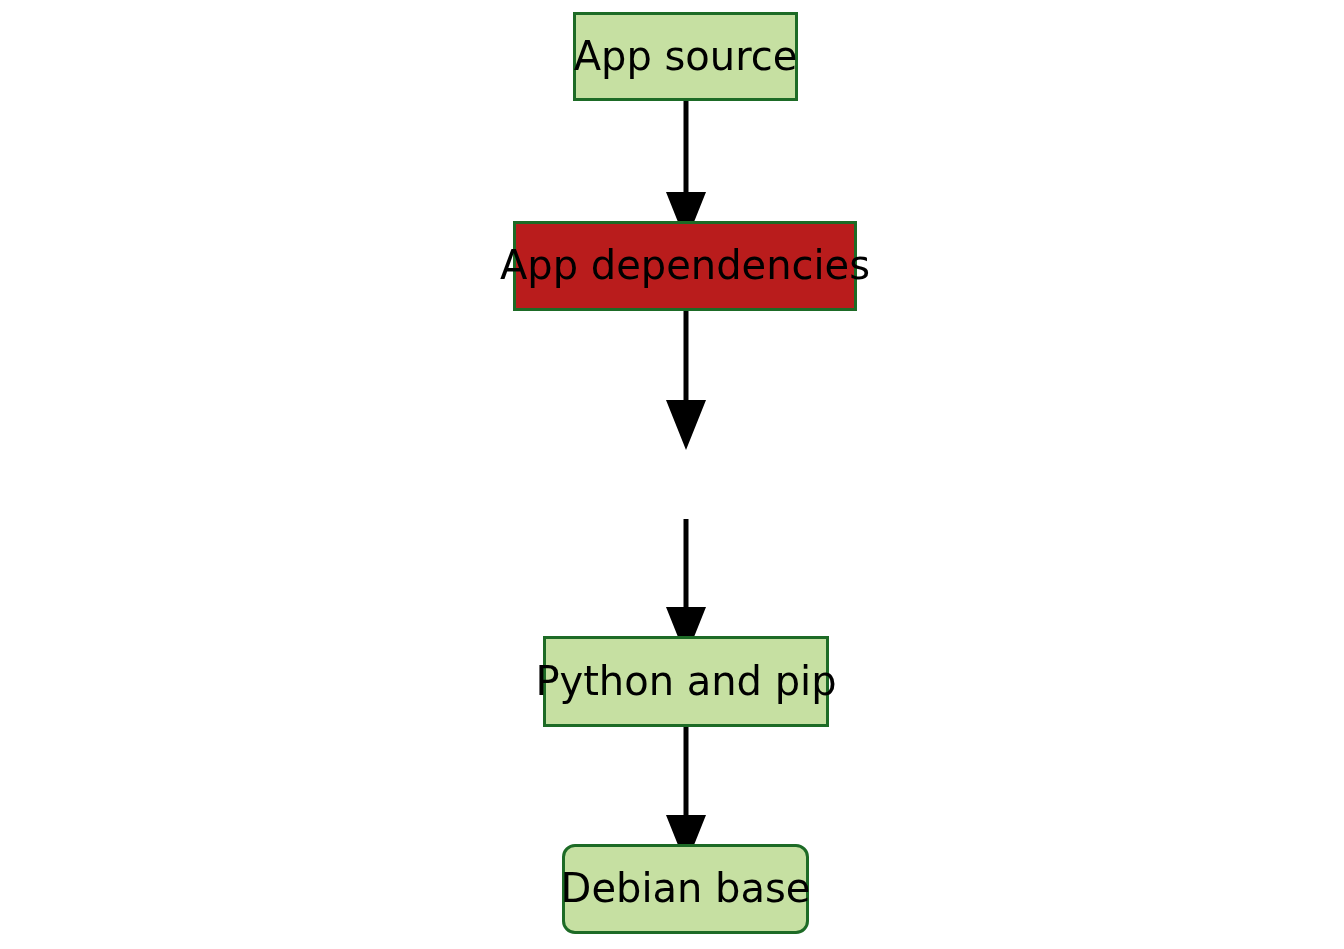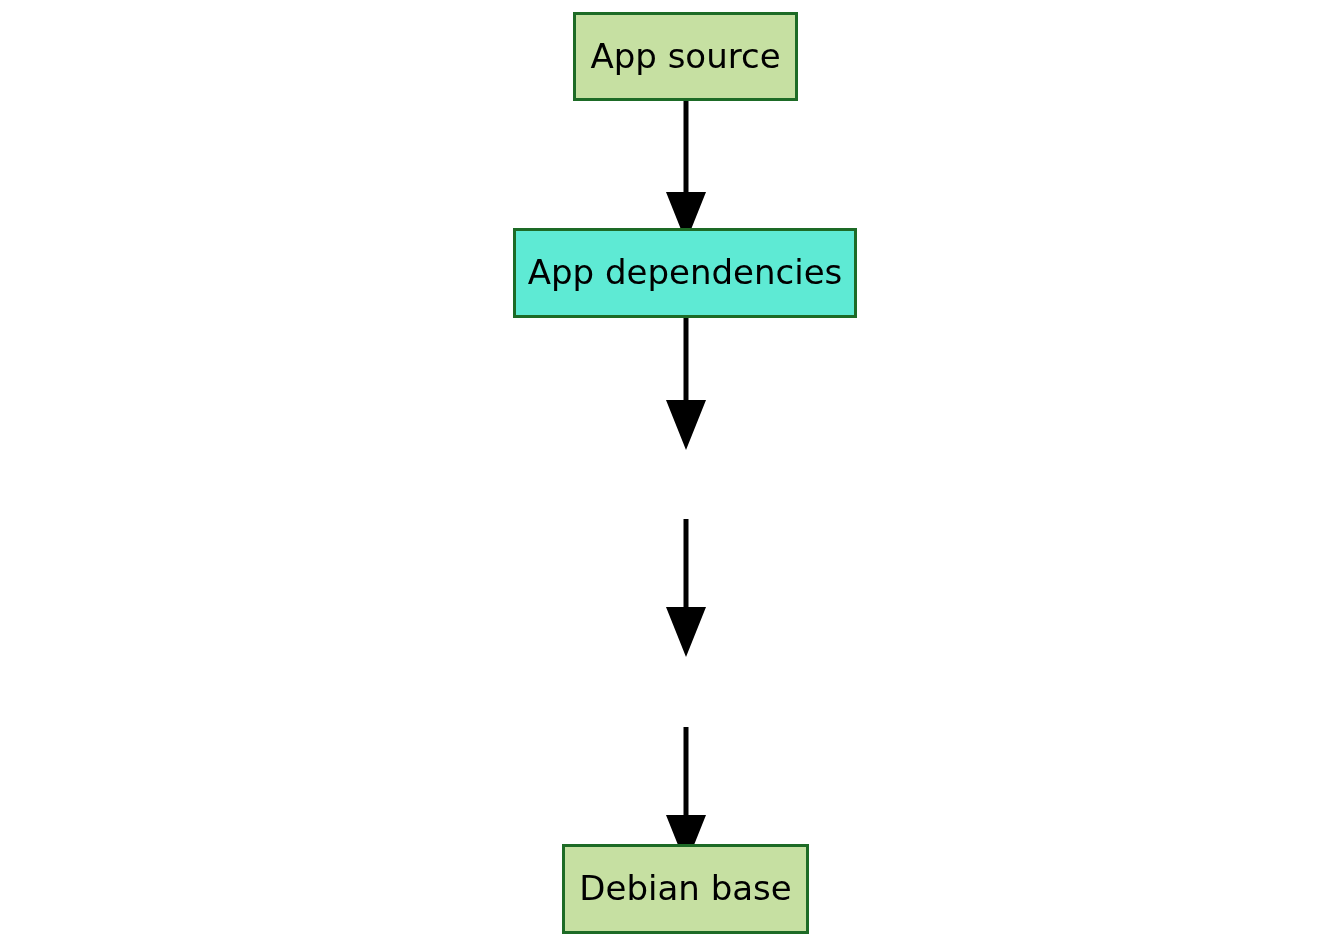--- a/index.html
+++ b/index.html
@@ -19,21 +19,21 @@
   .node {
     position: absolute;
     box-sizing: border-box;
     background: #c6e0a2;
     border: 3px solid #1d6b26;
     display: flex;
     align-items: center;
     justify-content: center;
     color: #000000;
     font-family: "DejaVu Sans", sans-serif;
-    font-size: 34px;
+    font-size: 40px;
     font-weight: 400;
     line-height: 1;
     letter-spacing: 0px;
     white-space: nowrap;
   }
   .node-label {
     display: block;
     padding-bottom: 2px;
   }
   .edge-layer {
@@ -67,23 +67,26 @@
     </g>
     <g>
       <line class="edge-line" x1="686" y1="727" x2="686" y2="816" stroke="#000000" stroke-width="5" marker-end="url(#arrowhead)"></line>
     </g>
   </svg>
 
   <div class="node" style="left: 573px; top: 12px; width: 225px; height: 89px; background: rgb(198, 224, 162); border-color: rgb(29, 107, 38); border-width: 3px; color: rgb(0, 0, 0);">
     <span class="node-label">App source</span>
   </div>
 
-  <div class="node" style="left: 513px; top: 228px; width: 344px; height: 90px; background: #5eead4; border-color: rgb(29, 107, 38); border-width: 3px; color: rgb(0, 0, 0);">
+  <div class="node" style="left: 513px; top: 221px; width: 344px; height: 90px; background: #b91c1c; border-color: rgb(29, 107, 38); border-width: 3px; color: rgb(0, 0, 0);">
     <span class="node-label">App dependencies</span>
   </div>
 
 
+  <div class="node" style="left: 543px; top: 636px; width: 286px; height: 91px; background: rgb(198, 224, 162); border-color: rgb(29, 107, 38); border-width: 3px; color: rgb(0, 0, 0);">
+    <span class="node-label">Python and pip</span>
+  </div>
 
-  <div class="node" style="left: 562px; top: 844px; width: 247px; height: 90px; background: rgb(198, 224, 162); border-color: rgb(29, 107, 38); border-width: 3px; color: rgb(0, 0, 0);">
+  <div class="node" style="left: 562px; top: 844px; width: 247px; height: 90px; background: rgb(198, 224, 162); border-color: rgb(29, 107, 38); border-width: 3px; color: rgb(0, 0, 0); border-radius: 13px;">
     <span class="node-label">Debian base</span>
   </div>
 
 </div>
 
 </body></html>

